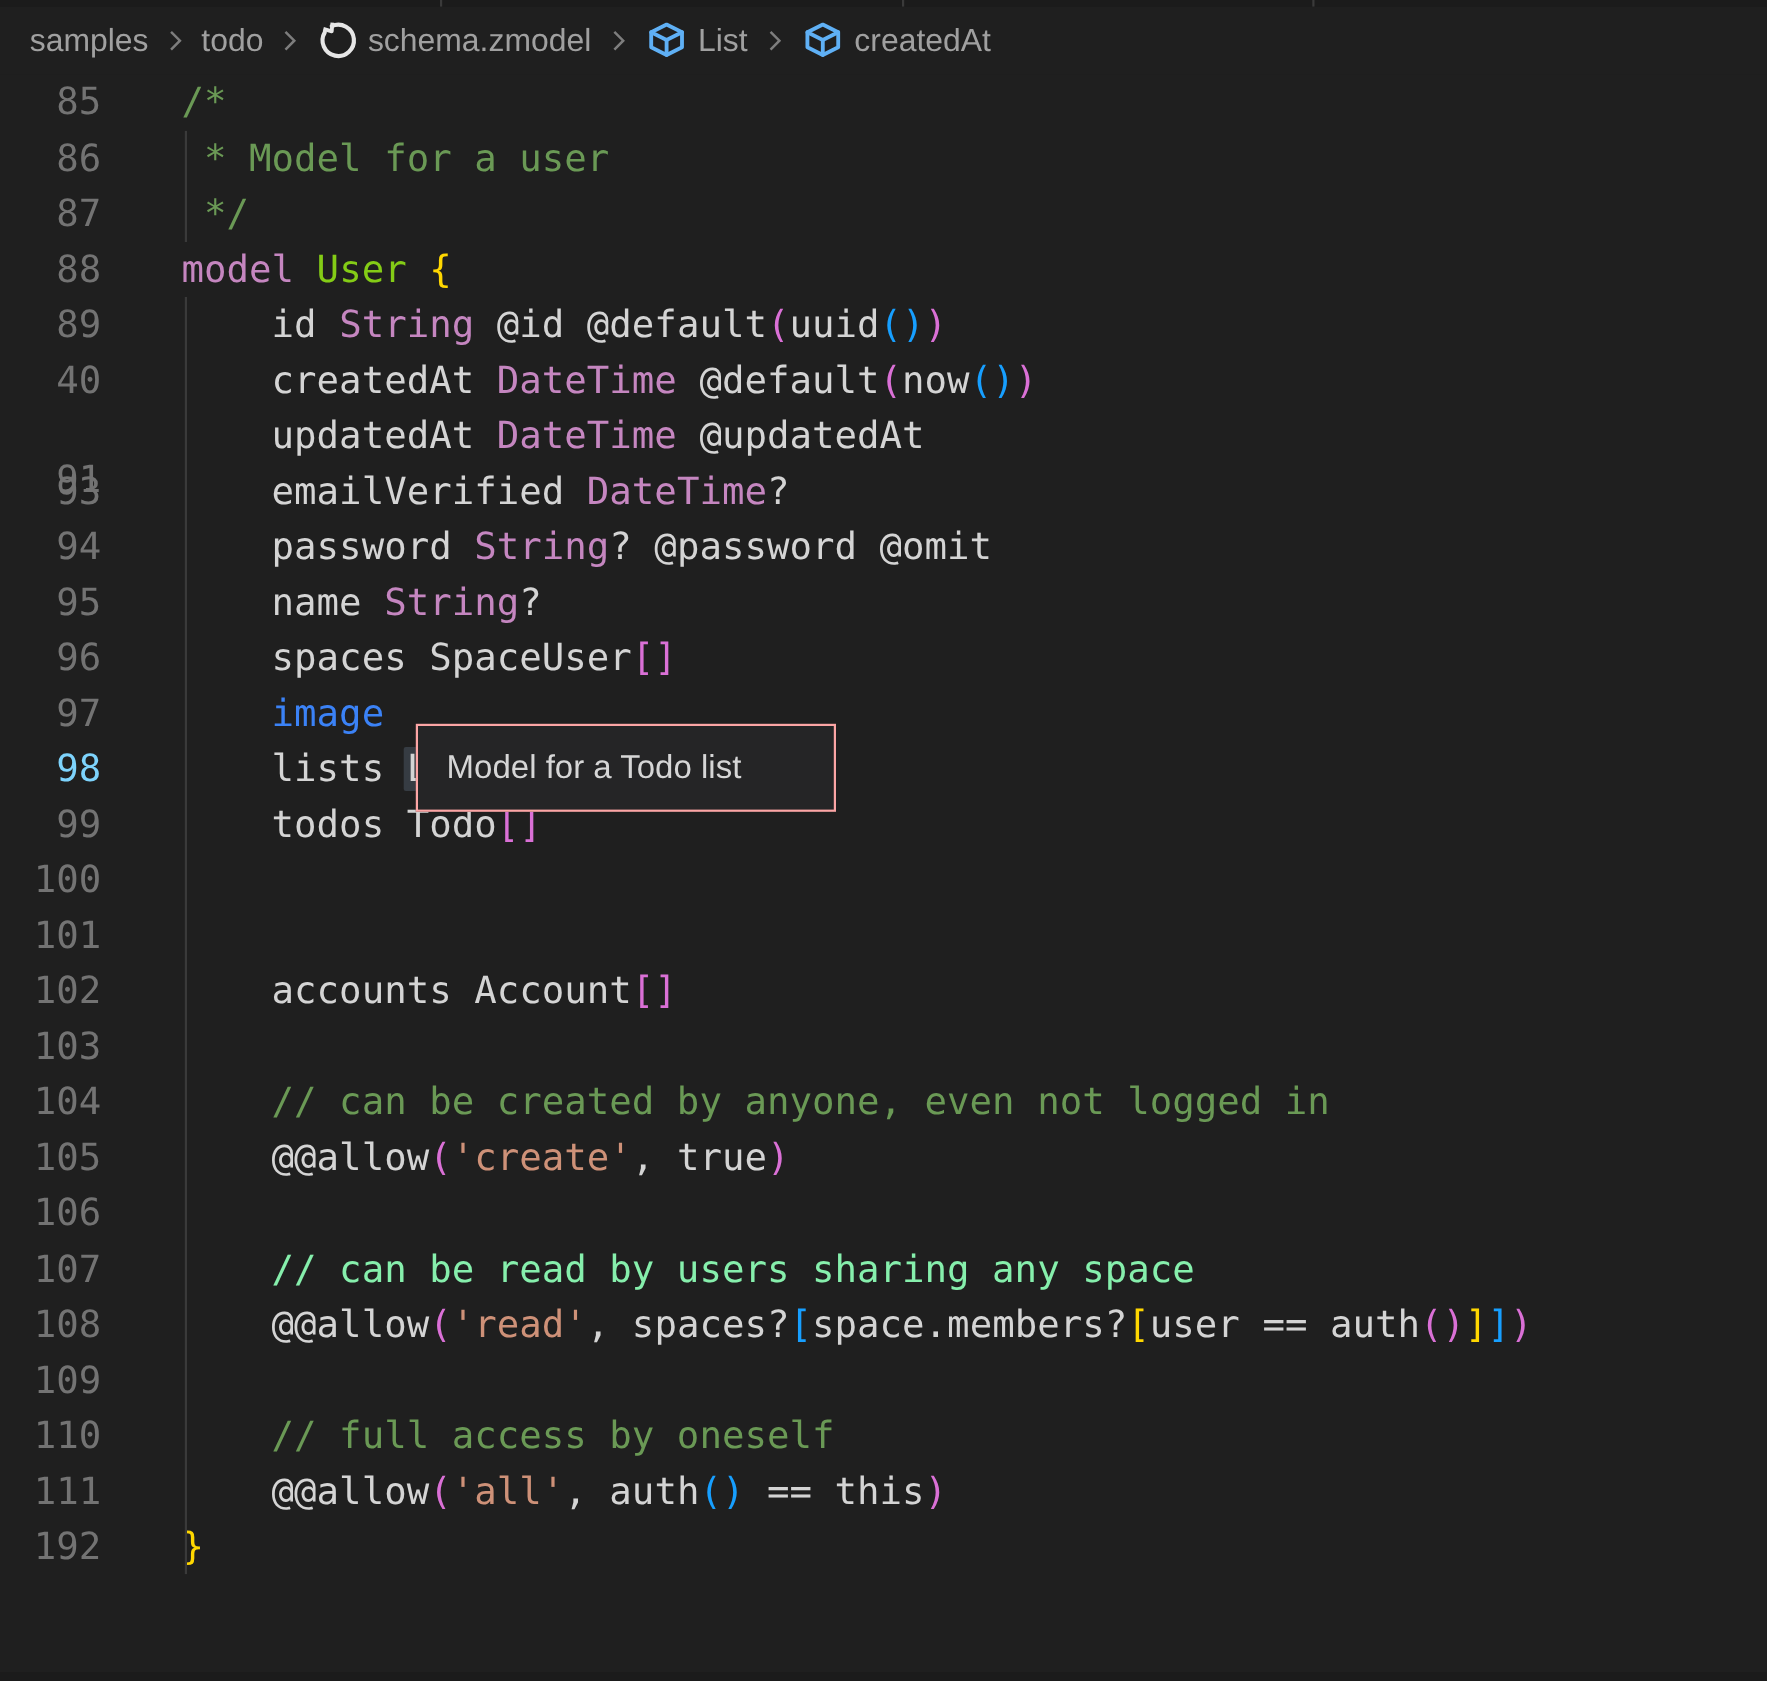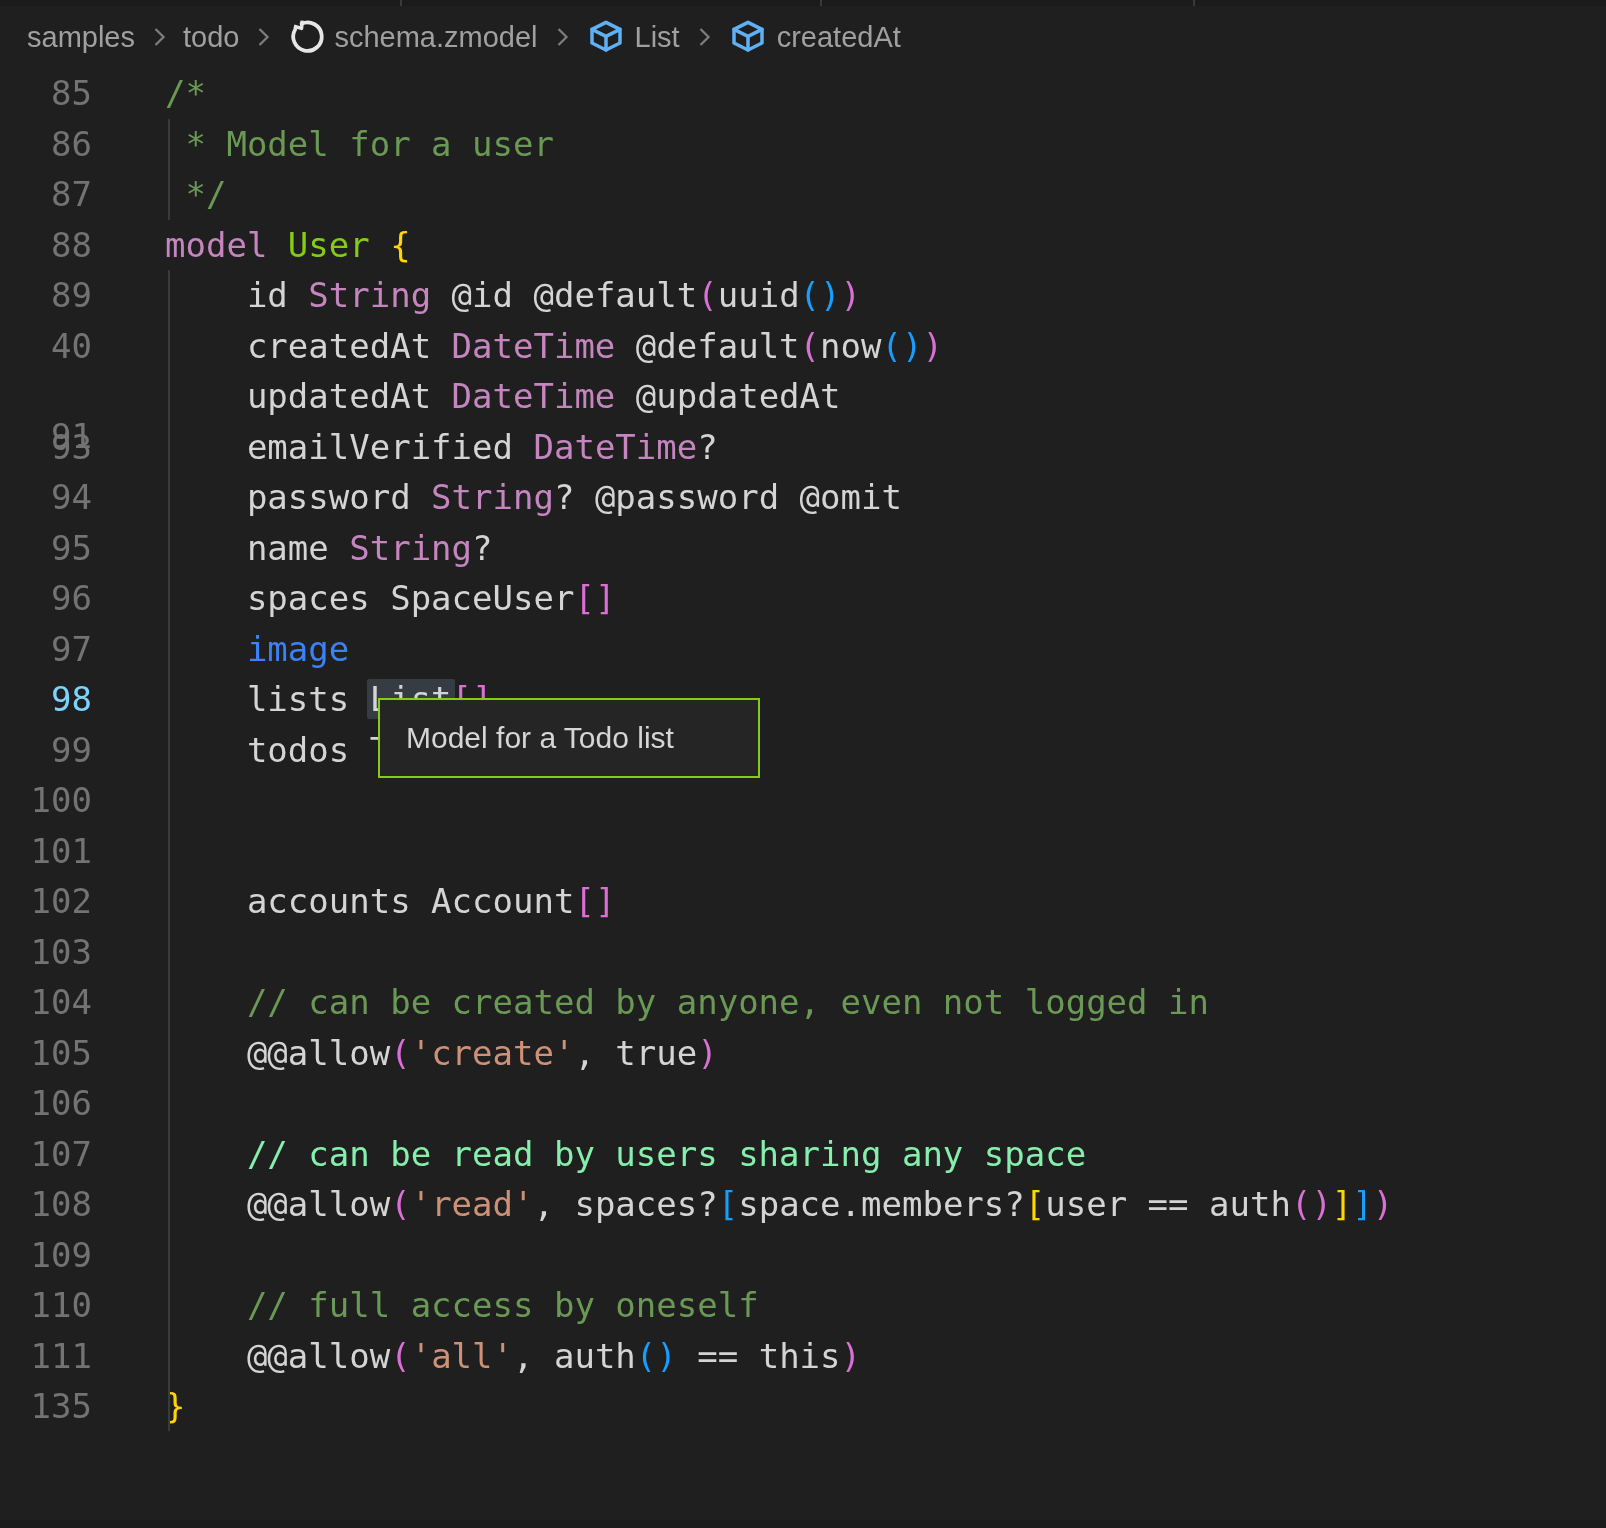--- a/index.html
+++ b/index.html
@@ -63,27 +63,26 @@
   }
   .indent-guide.g1{top:50.5px;height:101px;}
   .indent-guide.g2{top:202px;height:1161px;}
 
   
   .hover-tooltip{
     position:absolute;
     left:378px;top:658px;width:382px;height:80px;
     box-sizing:border-box;
     background:#252526;
-    border:2px solid #84cc16;
+    border:2px solid #fca5a5;
     display:flex;align-items:center;
     padding-left:26px;
     font-size:30px;
     color:#D6D6D6;
     z-index:5;
-    margin-top:40px;
   }
   .bottom-strip{
     position:absolute;left:0;right:0;bottom:0;height:8px;background:#1B1B1B;
   }
 </style>
 </head>
 <body>
 
 <div class="tab-strip">
   <div class="tab-sep s1"></div>
@@ -254,21 +253,21 @@
       </div>
       <div class="line">
         <div class="ln" style="color: rgb(115, 115, 115);">110</div>
         <div class="code"><span style="color: rgb(106, 153, 85);">    // full access by oneself</span></div>
       </div>
       <div class="line">
         <div class="ln" style="color: rgb(115, 115, 115);">111</div>
         <div class="code"><span style="color: rgb(212, 212, 212);">    @@allow</span><span style="color: rgb(218, 112, 214);">(</span><span style="color: rgb(206, 145, 120);">'all'</span><span style="color: rgb(212, 212, 212);">, auth</span><span style="color: rgb(23, 159, 255);">()</span><span style="color: rgb(212, 212, 212);"> == this</span><span style="color: rgb(218, 112, 214);">)</span></div>
       </div>
       <div class="line">
-        <div class="ln" style="color: rgb(115, 115, 115);">135</div>
+        <div class="ln" style="color: rgb(115, 115, 115);">192</div>
         <div class="code"><span style="color: rgb(255, 215, 0);">}</span></div>
       </div>
     </div>
 </div>
 
 <div class="hover-tooltip">
   <span>Model for a Todo list</span>
 </div>
 
 <div class="bottom-strip"></div>

